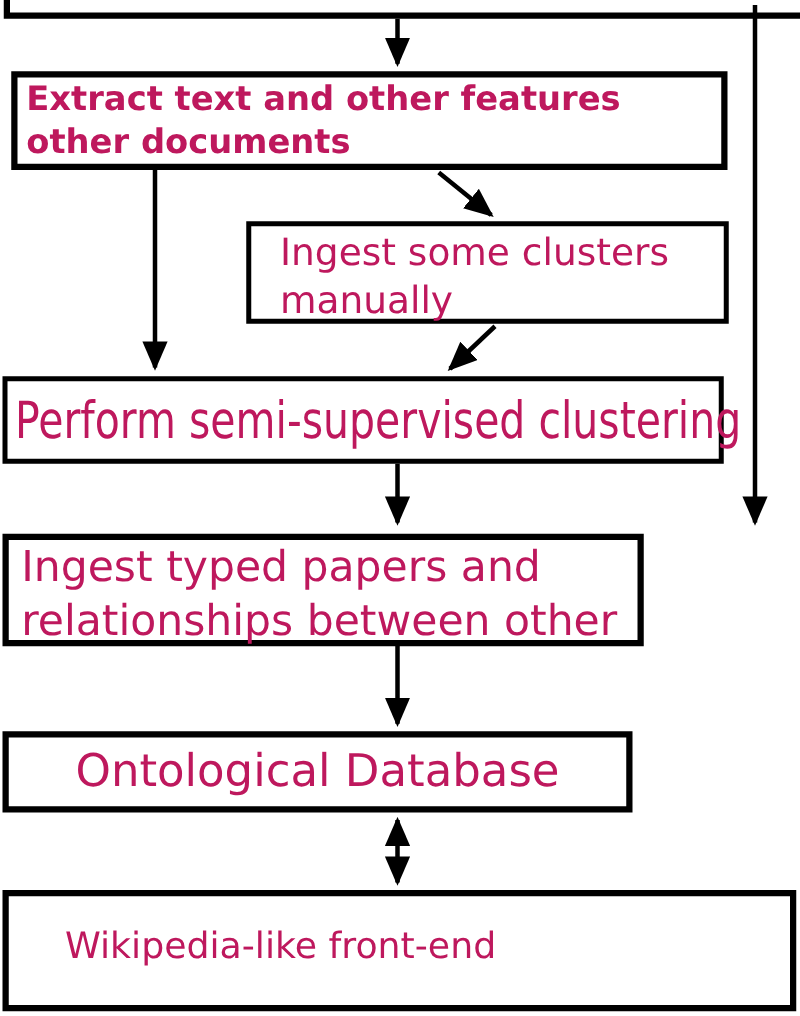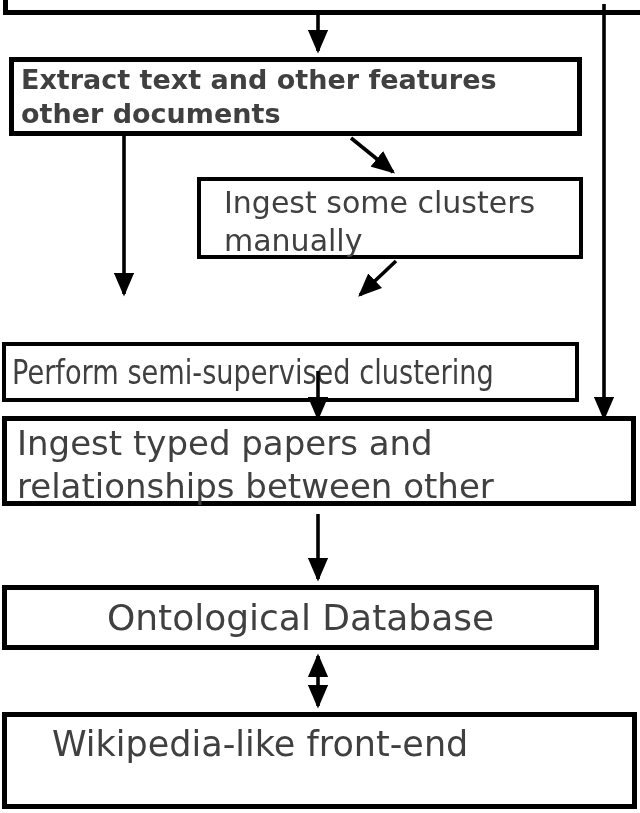--- a/index.html
+++ b/index.html
@@ -3,44 +3,44 @@
 <meta charset="utf-8">
 <style>
   html,body{margin:0;padding:0;}
   #stage{
     position:relative;
     width:640px;
     height:813px;
     background:#ffffff;
     overflow:hidden;
     font-family:"DejaVu Sans", sans-serif;
-    color:#404040;
+    color:#be185d;
   }
   .box{
     position:absolute;
     background:#ffffff;
     border:5px solid #000000;
     box-sizing:border-box;
     z-index:2;
   }
   .box .ln{ white-space:nowrap; }
   #top-box{ left:3px; top:-45px; width:690px; height:60px; }
   #extract-box{ left:9px; top:57px; width:573px; height:79px;
     font-size:27px; font-weight:bold; line-height:34px; padding:1px 0 0 7px; }
   #create-box{ left:197px; top:177px; width:386px; height:82px; border-width:4px;
     font-size:30px; line-height:38px; padding:3px 0 0 23px; }
-  #perform-box{ left:2px; top:301px; width:577px; height:60px; border-width:4px;
-    font-size:34px; display:flex; align-items:center; padding-left:6px;margin-top:41px; }
+  #perform-box{ left:2px; top:301px; width:577px; height:70px; border-width:4px;
+    font-size:41px; display:flex; align-items:center; padding-left:6px; }
   #perform-box .ln{ display:inline-block; transform:scaleX(0.8); transform-origin:0 50%; }
-  #ingest-box{ left:2px; top:416px; width:634px; height:90px;
+  #ingest-box{ left:2px; top:427px; width:513px; height:90px;
     font-size:34px; line-height:43px; padding:1px 0 0 10px; }
-  #ontological-box{ left:2px; top:585px; width:597px; height:65px;
+  #ontological-box{ left:2px; top:585px; width:504px; height:65px;
     font-size:36px; display:flex; align-items:center; justify-content:center; }
   #wikipedia-box{ left:2px; top:712px; width:635px; height:97px;
-    font-size:35px; line-height:45px; padding:5px 0 0 45px; }
+    font-size:29px; line-height:45px; padding:17px 0 0 45px; }
   #arrow-layer{
     position:absolute; left:0; top:0; z-index:3; pointer-events:none;
   }
 </style>
 </head>
 <body>
 
 <div id="stage">
 
   <div class="box" id="top-box"></div>

